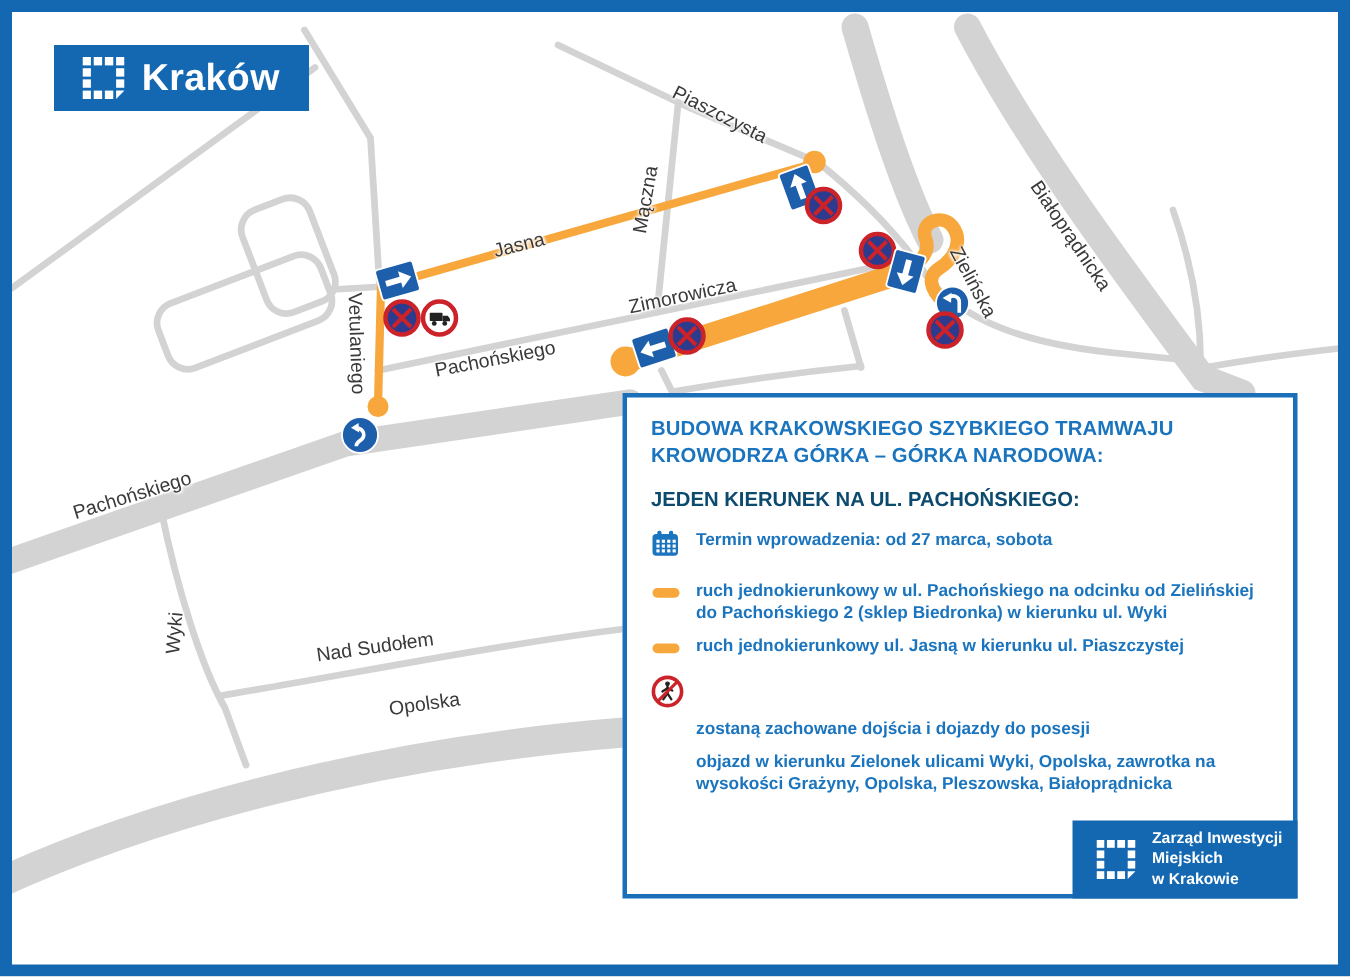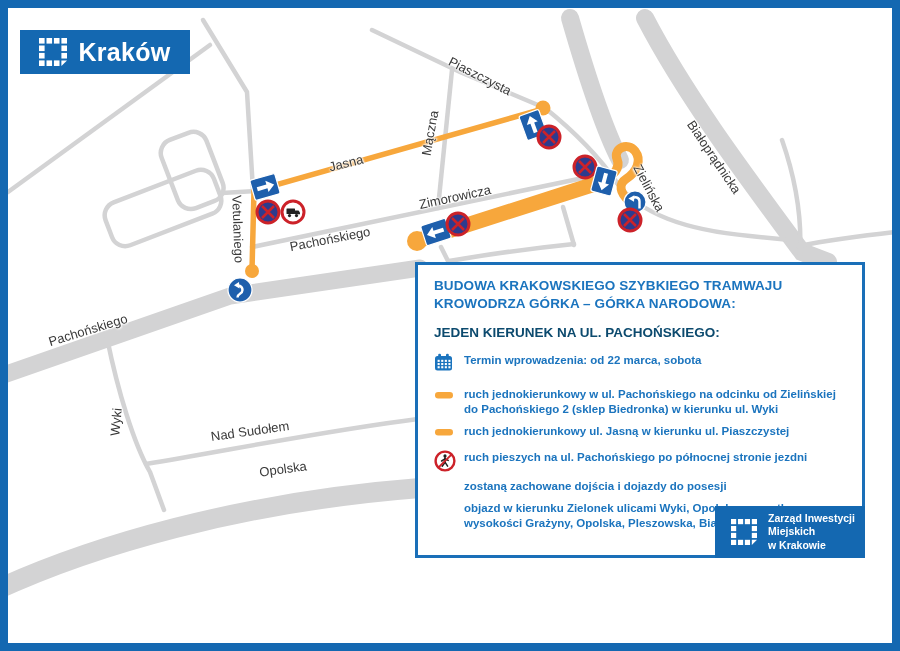--- a/index.html
+++ b/index.html
@@ -3,24 +3,24 @@
 <meta charset="utf-8">
 <style>
   html,body{margin:0;padding:0;background:#e8e8e8;}
   .page{position:relative;width:900px;height:651px;background:#fff;overflow:hidden;
         font-family:"Liberation Sans",sans-serif;}
   .frame{position:absolute;inset:0;border:8px solid #1468B1;pointer-events:none;z-index:40;}
   #map-svg{position:absolute;left:0;top:0;z-index:1;}
   #street-labels{position:absolute;inset:0;z-index:2;pointer-events:none;}
   .street-label{position:absolute;font-size:13px;color:#3a3a3a;white-space:nowrap;
         text-shadow:0 0 2px #fff,0 0 2px #fff,0 0 3px #fff,1px 1px 2px #fff;}
-  .krakow-box{position:absolute;left:20px;top:30px;width:170px;height:44px;background:#1468B1;
+  .krakow-box{position:absolute;left:36px;top:30px;width:170px;height:44px;background:#1468B1;
         display:flex;align-items:center;justify-content:center;gap:11px;z-index:10;}
   .krakow-box .wordmark{color:#fff;font-weight:bold;font-size:25px;letter-spacing:.3px;}
-  .info-panel{position:absolute;left:415px;top:262px;width:450px;height:296px;background:#fff;
+  .info-panel{position:absolute;left:415px;top:262px;width:450px;height:337px;background:#fff;
         border:3px solid #1A6FB8;box-sizing:border-box;z-index:10;padding:12px 10px 12px 16px;}
   .info-title{color:#1B74BE;font-weight:bold;font-size:13.5px;line-height:1.32;letter-spacing:.1px;}
   .info-subtitle{margin-top:12px;color:#0c4a6e;font-weight:bold;font-size:13.5px;}
   #info-items{margin-top:13px;}
   .info-item{display:flex;margin-bottom:7.5px;}
   .item-icon{flex:0 0 24px;display:flex;justify-content:flex-start;}
   .item-text{color:#1B74BE;font-weight:bold;font-size:11.5px;line-height:1.3;padding-left:6px;max-width:398px;}
   .zim-box{position:absolute;right:-3px;bottom:-3px;width:150px;height:52px;background:#1468B1;
         display:flex;align-items:center;padding-left:16px;gap:11px;box-sizing:border-box;}
   .zim-text{color:#fff;font-weight:bold;font-size:10.5px;line-height:1.3;}
@@ -168,21 +168,21 @@
                 <rect x="7.2" y="10" width="2.1" height="2.1"></rect>
                 <rect x="10.8" y="10" width="2.1" height="2.1"></rect>
                 <rect x="14.4" y="10" width="2.1" height="2.1"></rect>
                 <rect x="3.6" y="13.2" width="2.1" height="2.1"></rect>
                 <rect x="7.2" y="13.2" width="2.1" height="2.1"></rect>
                 <rect x="10.8" y="13.2" width="2.1" height="2.1"></rect>
                 <rect x="14.4" y="13.2" width="2.1" height="2.1"></rect>
               </g>
             </svg>
           </span>
-          <span class="item-text">Termin wprowadzenia: od 22 marca, sobota</span>
+          <span class="item-text">Termin wprowadzenia: od 27 marca, sobota</span>
         </div>
         <div class="info-item">
           <span class="item-icon"></span>
         </div>
         <div class="info-item">
           <span class="item-icon">
             <svg width="20" height="18" viewBox="0 0 20 18">
               <rect x="1" y="5" width="18" height="6.5" rx="3.2" fill="#F7A73C"></rect>
             </svg>
           </span>
@@ -204,21 +204,20 @@
               <g stroke="#222" stroke-width="1.5" stroke-linecap="round" fill="none">
                 <path d="M11,7.6 L11,12.2"></path>
                 <path d="M11,8.8 L7.6,11"></path>
                 <path d="M11,8.8 L14.2,10.4"></path>
                 <path d="M11,12.2 L8.2,16.2"></path>
                 <path d="M11,12.2 L13.6,16.2"></path>
               </g>
               <path d="M4.6,17.4 L17.4,4.6" stroke="#CC2229" stroke-width="2"></path>
             </svg>
           </span>
-          <span class="item-text">ruch pieszych na ul. Pachońskiego po północnej stronie jezdni</span>
         </div>
         <div class="info-item">
           <span class="item-icon"></span>
           <span class="item-text">zostaną zachowane dojścia i dojazdy do posesji</span>
         </div>
         <div class="info-item">
           <span class="item-icon"></span>
           <span class="item-text">objazd w kierunku Zielonek ulicami Wyki, Opolska, zawrotka na wysokości Grażyny, Opolska, Pleszowska, Białoprądnicka</span>
         </div>
       </div>

